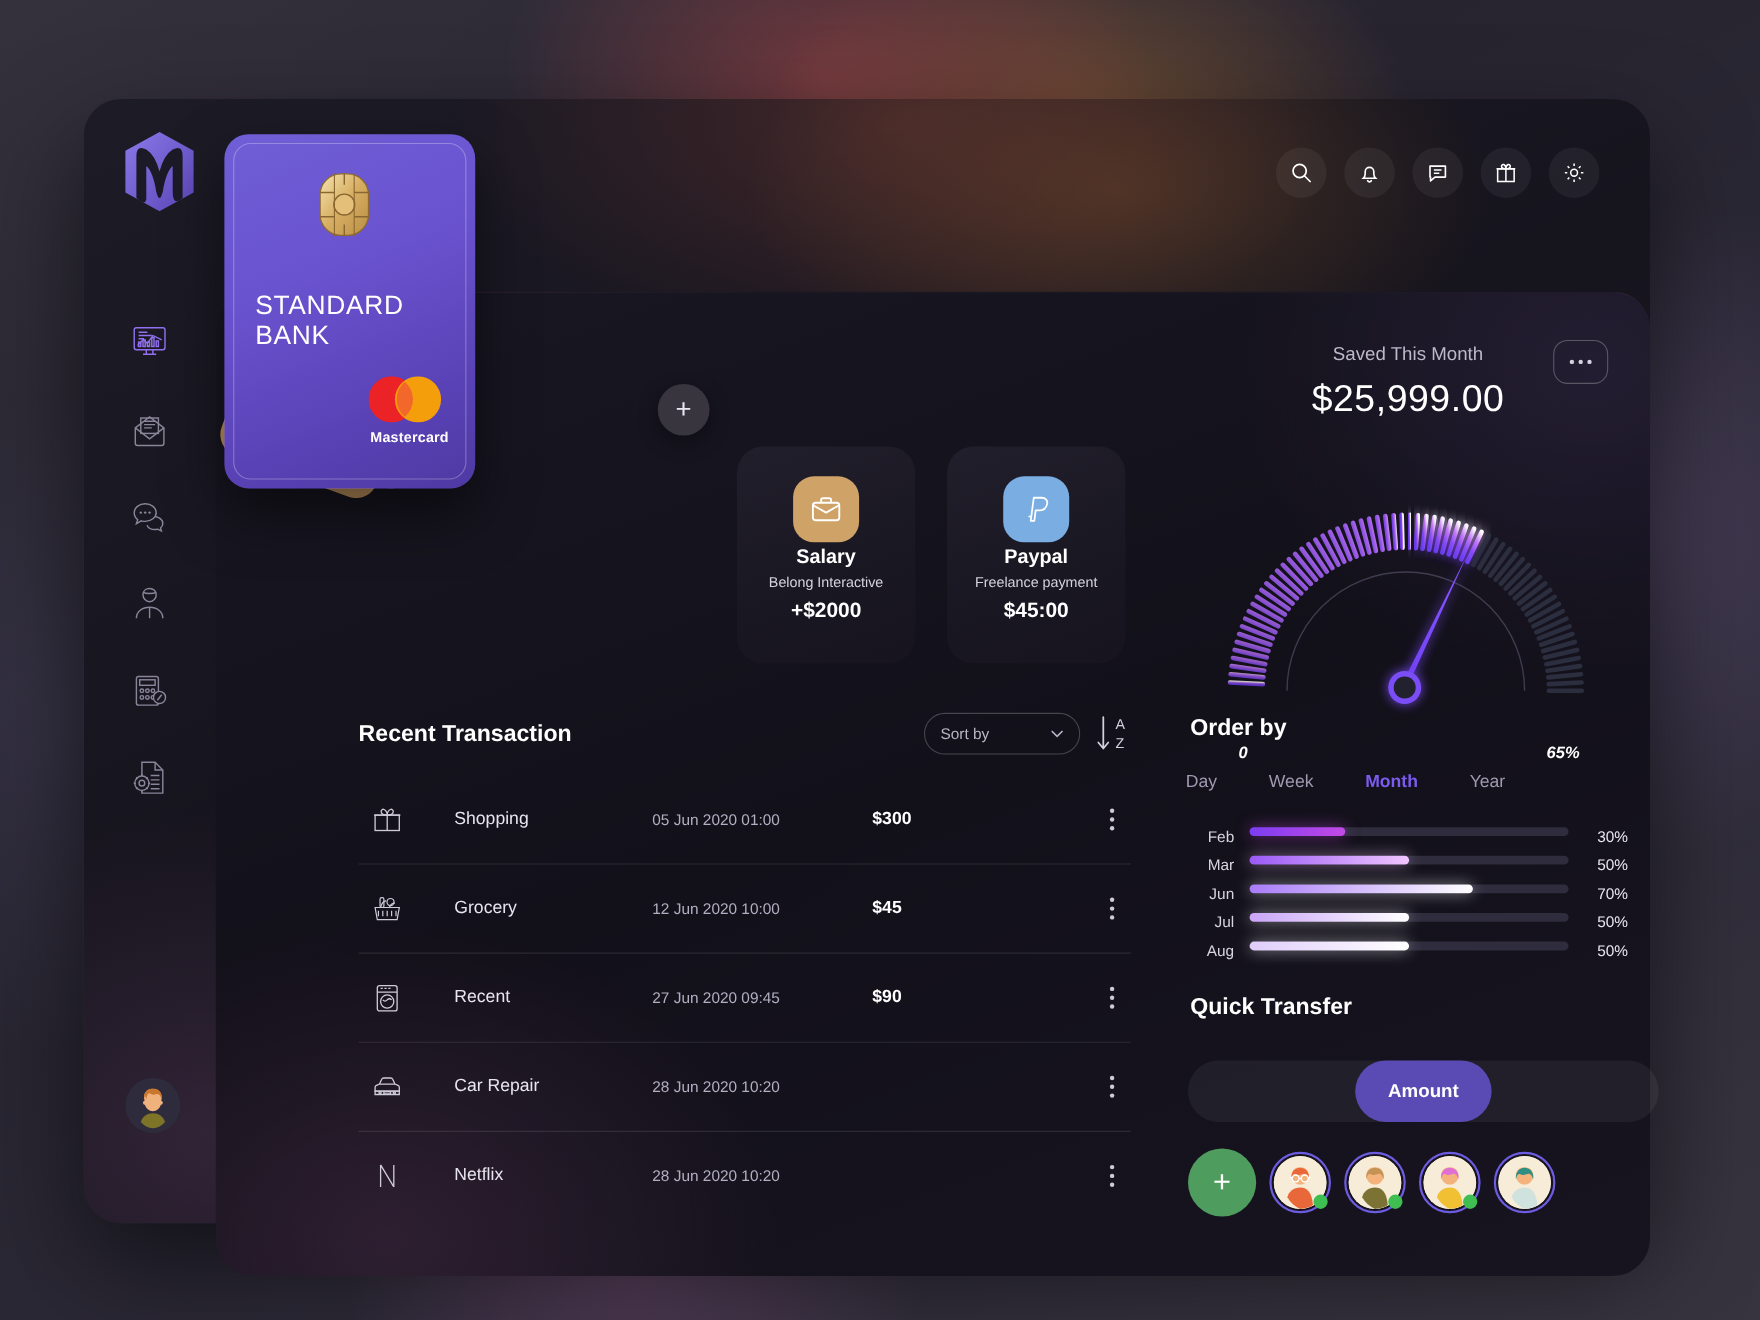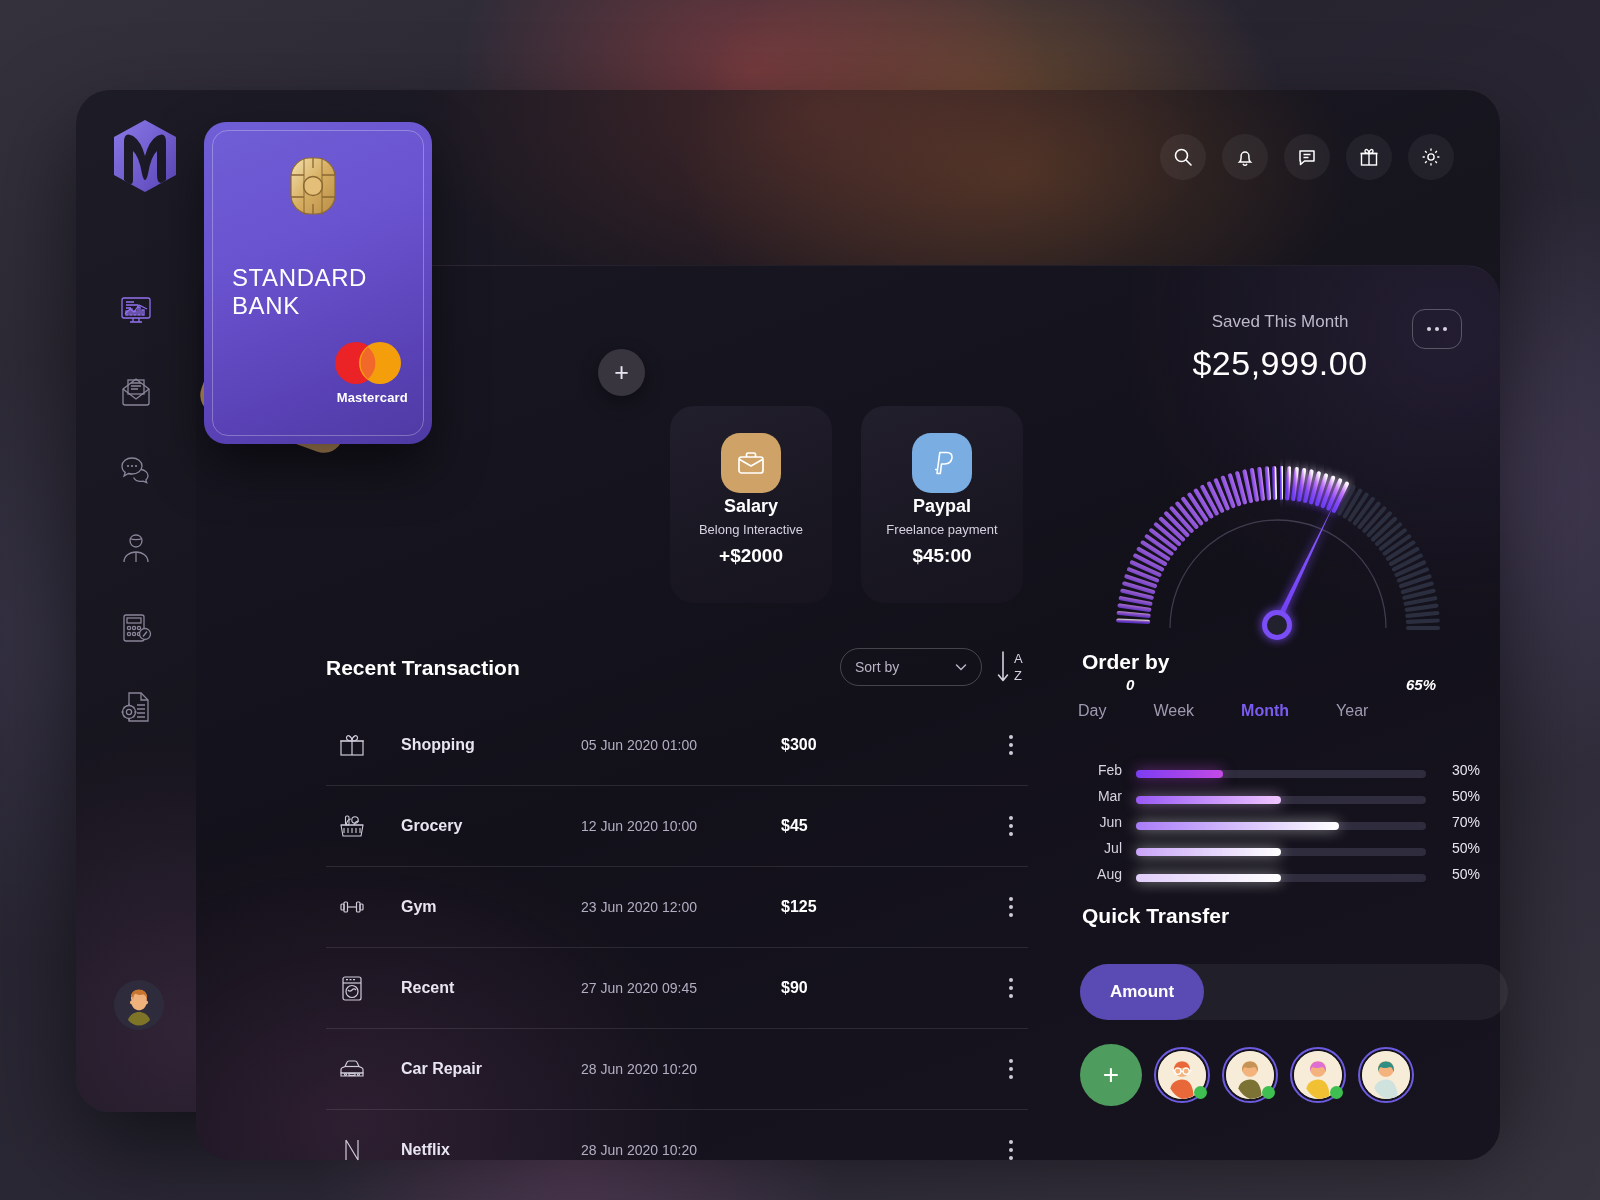--- a/index.html
+++ b/index.html
@@ -164,21 +164,21 @@
   #sort-select svg { position: absolute; right: 12px; width: 16px; height: 16px; }
   #sort-az { position: absolute; right: 0; top: -8px; width: 34px; height: 42px; cursor: pointer; }
 
   .tx-row {
     position: relative; height: 81px; display: flex; align-items: center;
     border-top: 1px solid rgba(255,255,255,.10);
   }
   .tx-row:first-of-type { border-top: none; }
   .tx-icon { width: 42px; height: 42px; margin-left: 5px; display: flex; align-items: center; justify-content: center; }
   .tx-icon svg { width: 30px; height: 30px; }
-  .tx-name { width: 180px; margin-left: 28px; font-size: 16px; font-weight: 700; color: #e8e5f0; }
+  .tx-name { width: 180px; margin-left: 40px; font-size: 16px; font-weight: 400; color: #e8e5f0; }
   .tx-date { width: 200px; font-size: 14px; color: #b3aec2; }
   .tx-amount { width: 150px; font-size: 16px; font-weight: 700; color: #ffffff; }
   .tx-menu {
     position: absolute; right: 6px; width: 22px; height: 26px;
     display: flex; flex-direction: column; justify-content: space-between;
     align-items: center; padding: 3px 0; cursor: pointer;
   }
   .tx-menu i { display:block; width: 4px; height: 4px; border-radius: 50%; background: #cfcad9; }
 
   
@@ -207,34 +207,34 @@
     position: absolute; right: 42px; top: 284px; font-size: 15px; font-weight: 700;
     color: #fff; font-style: italic;
   }
 
   #orderby-title { position: absolute; left: 22px; top: 368px; font-size: 21px; font-weight: 700; color: #fff; }
   #orderby-tabs { position: absolute; left: 18px; top: 420px; display: flex; gap: 47px; }
   .ob-tab { font-size: 16px; color: #9f9ab1; cursor: pointer; }
   .ob-tab.active { color: #7b5cf0; font-weight: 700; }
 
   #bars { position: absolute; left: 20px; top: 470px; width: 400px; }
-  .bar-row { display: flex; align-items: flex-end; height: 26px; }
+  .bar-row { display: flex; align-items: flex-start; height: 26px; }
   .bar-label { width: 42px; text-align: right; font-size: 14px; color: #d8d4e2; }
   .bar-track {
     position: relative; flex: 1; height: 8px; margin: 0 14px;
     background: #2e2c3d; border-radius: 4px; overflow: visible;
   }
   .bar-fill { position: absolute; left: 0; top: 0; height: 8px; border-radius: 4px; }
   .bar-pct { width: 40px; font-size: 14px; color: #e8e5f0; text-align: right; }
 
   #qt-title { position: absolute; left: 22px; top: 622px; font-size: 21px; font-weight: 700; color: #fff; }
   #qt-amount-bar {
     position: absolute; left: 20px; top: 682px; width: 428px; height: 56px;
     border-radius: 28px; background: rgba(255,255,255,.055);
-    display: flex; align-items: center;
+    display: flex; align-items: center; flex-direction: column;
   }
   #qt-amount-btn {
     width: 124px; height: 56px; border-radius: 28px;
     background: #5a4bb4; display: flex; align-items: center; justify-content: center;
     font-size: 17px; font-weight: 700; color: #fff; cursor: pointer;
   }
   #qt-amount-value {
     flex: 1; text-align: right; padding-right: 28px;
     font-size: 24px; font-weight: 700; color: #fff;
   }
@@ -464,39 +464,20 @@
           <div class="tx-name">Grocery</div>
           <div class="tx-date">12 Jun 2020 10:00</div>
           <div class="tx-amount">$45</div>
           <div class="tx-menu">
               <i></i>
               <i></i>
               <i></i>
             </div>
         </div>
 
-        <div class="tx-row">
-          <div class="tx-icon">
-            <svg viewBox="0 0 30 30" fill="none" stroke="#cfcbd9" stroke-width="1.2">
-              <rect x="7" y="10" width="3.5" height="10" rx="1"></rect>
-              <rect x="19.5" y="10" width="3.5" height="10" rx="1"></rect>
-              <rect x="4" y="12" width="3" height="6" rx="1"></rect>
-              <rect x="23" y="12" width="3" height="6" rx="1"></rect>
-              <path d="M10.5 15h9"></path>
-            </svg>
-          </div>
-          <div class="tx-name">Gym</div>
-          <div class="tx-date">23 Jun 2020 12:00</div>
-          <div class="tx-amount">$125</div>
-          <div class="tx-menu">
-              <i></i>
-              <i></i>
-              <i></i>
-            </div>
-        </div>
 
         <div class="tx-row">
           <div class="tx-icon">
             <svg viewBox="0 0 30 30" fill="none" stroke="#cfcbd9" stroke-width="1.2">
               <rect x="6" y="4" width="18" height="23" rx="2"></rect>
               <path d="M6 10h18"></path>
               <path d="M9 6.6h2M12.5 6.6h2M16 6.6h2"></path>
               <circle cx="15" cy="18.5" r="6"></circle>
               <path d="M11 17c1.3 1.4 2.6 1.4 4 0s2.7-1.4 4 0"></path>
             </svg>

